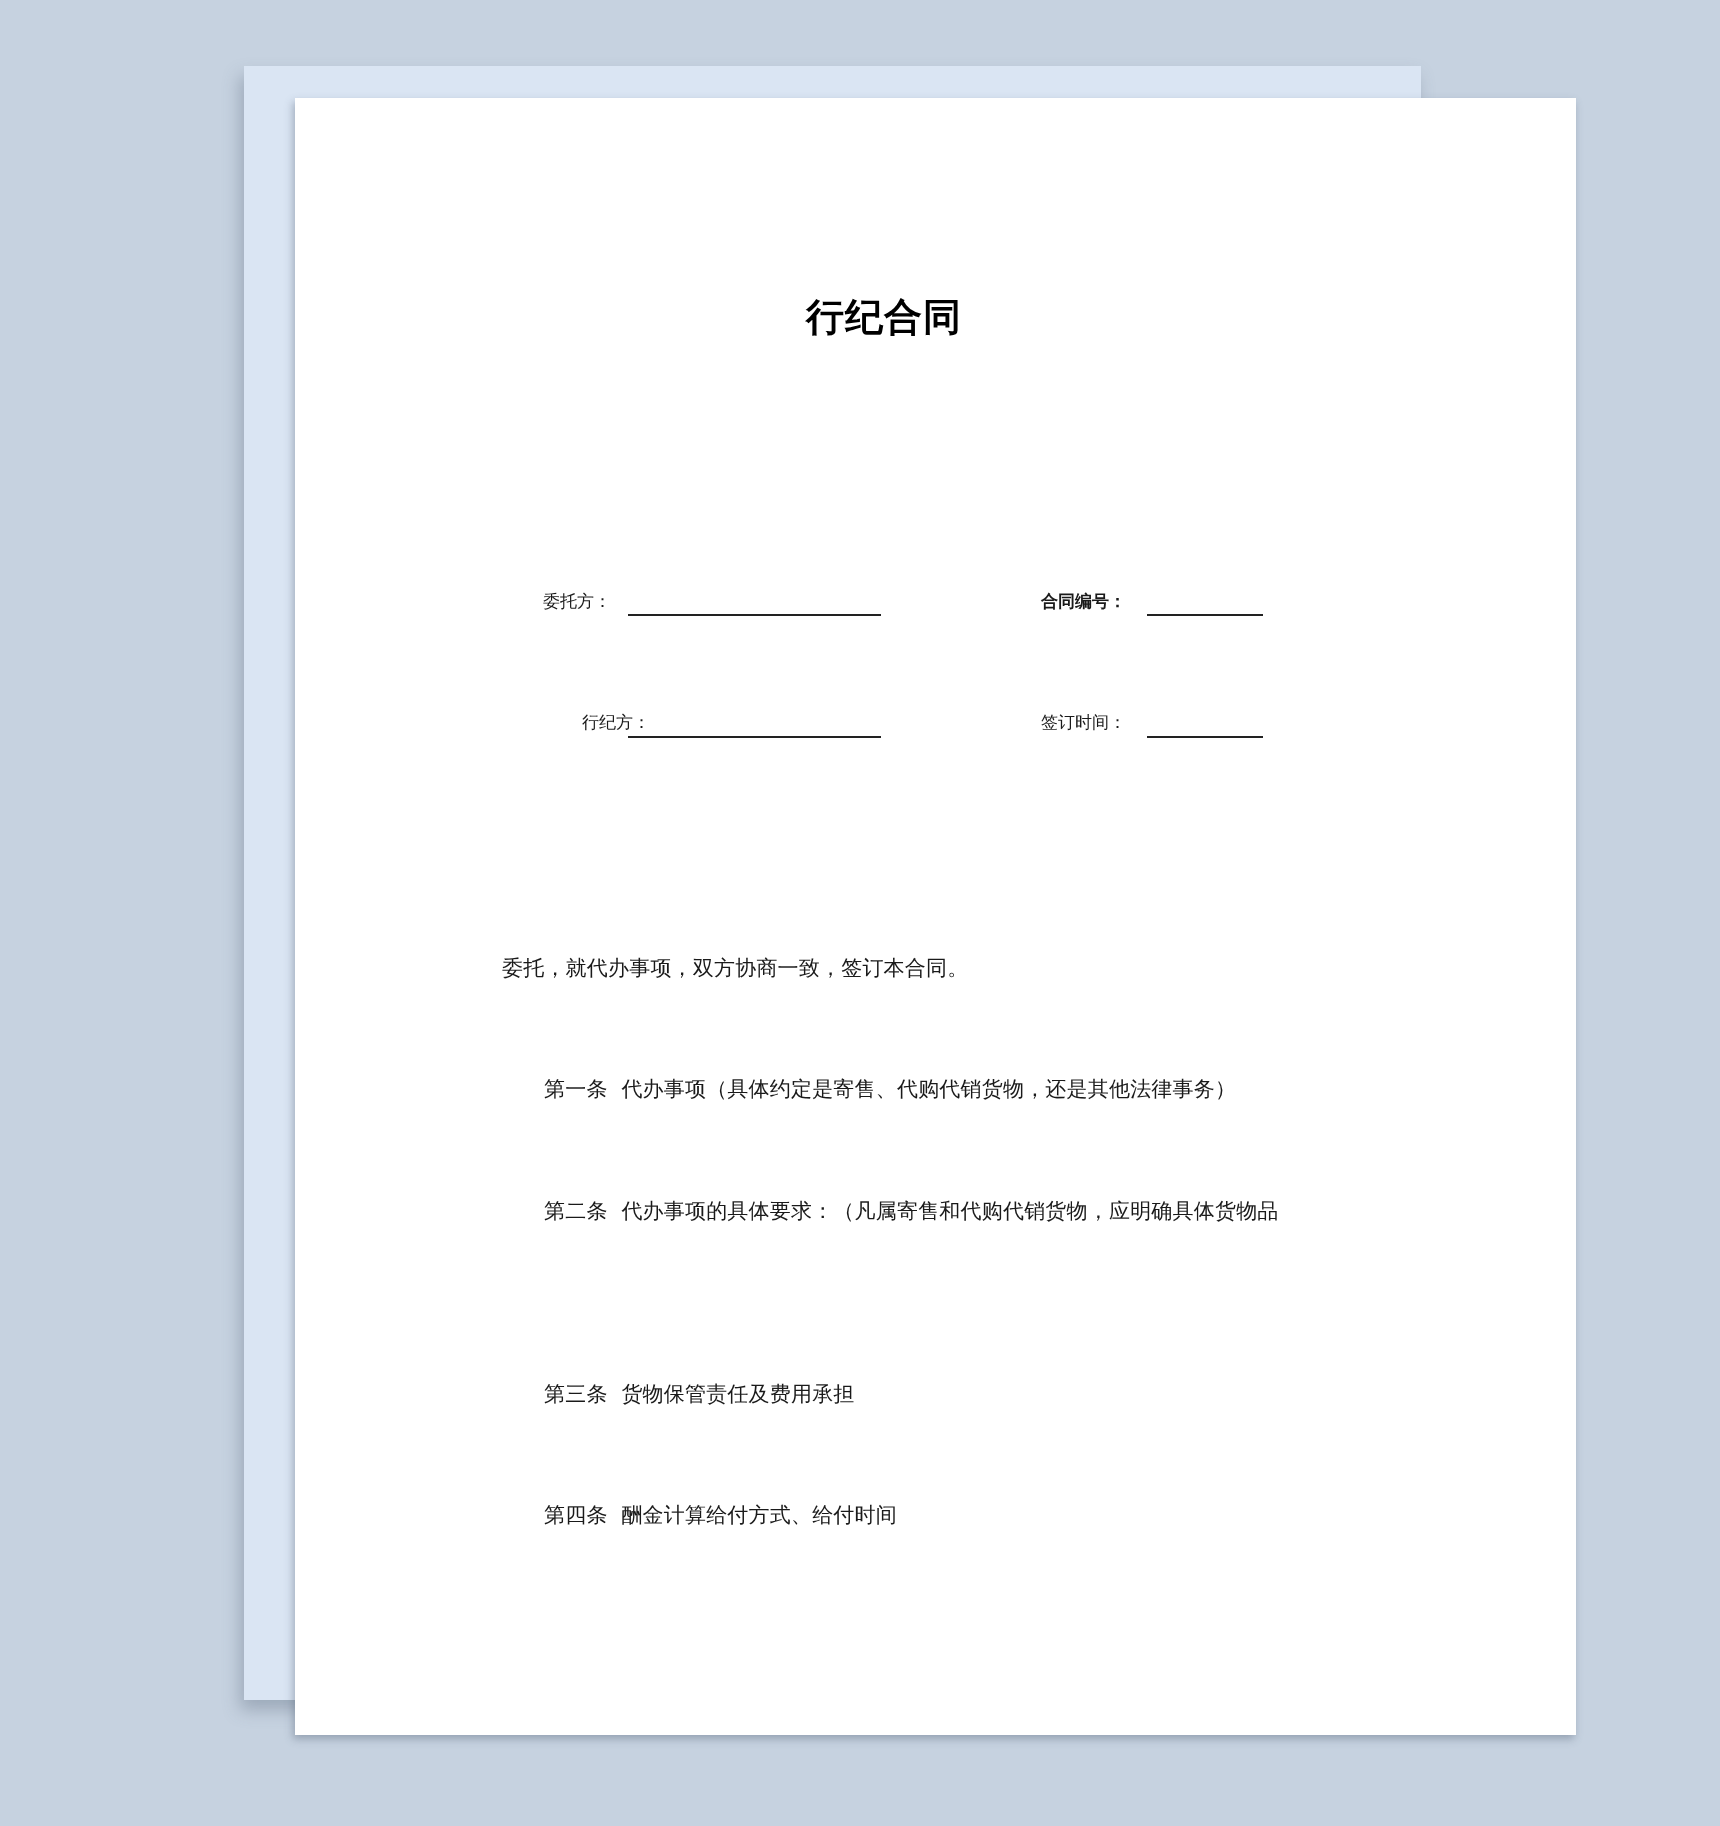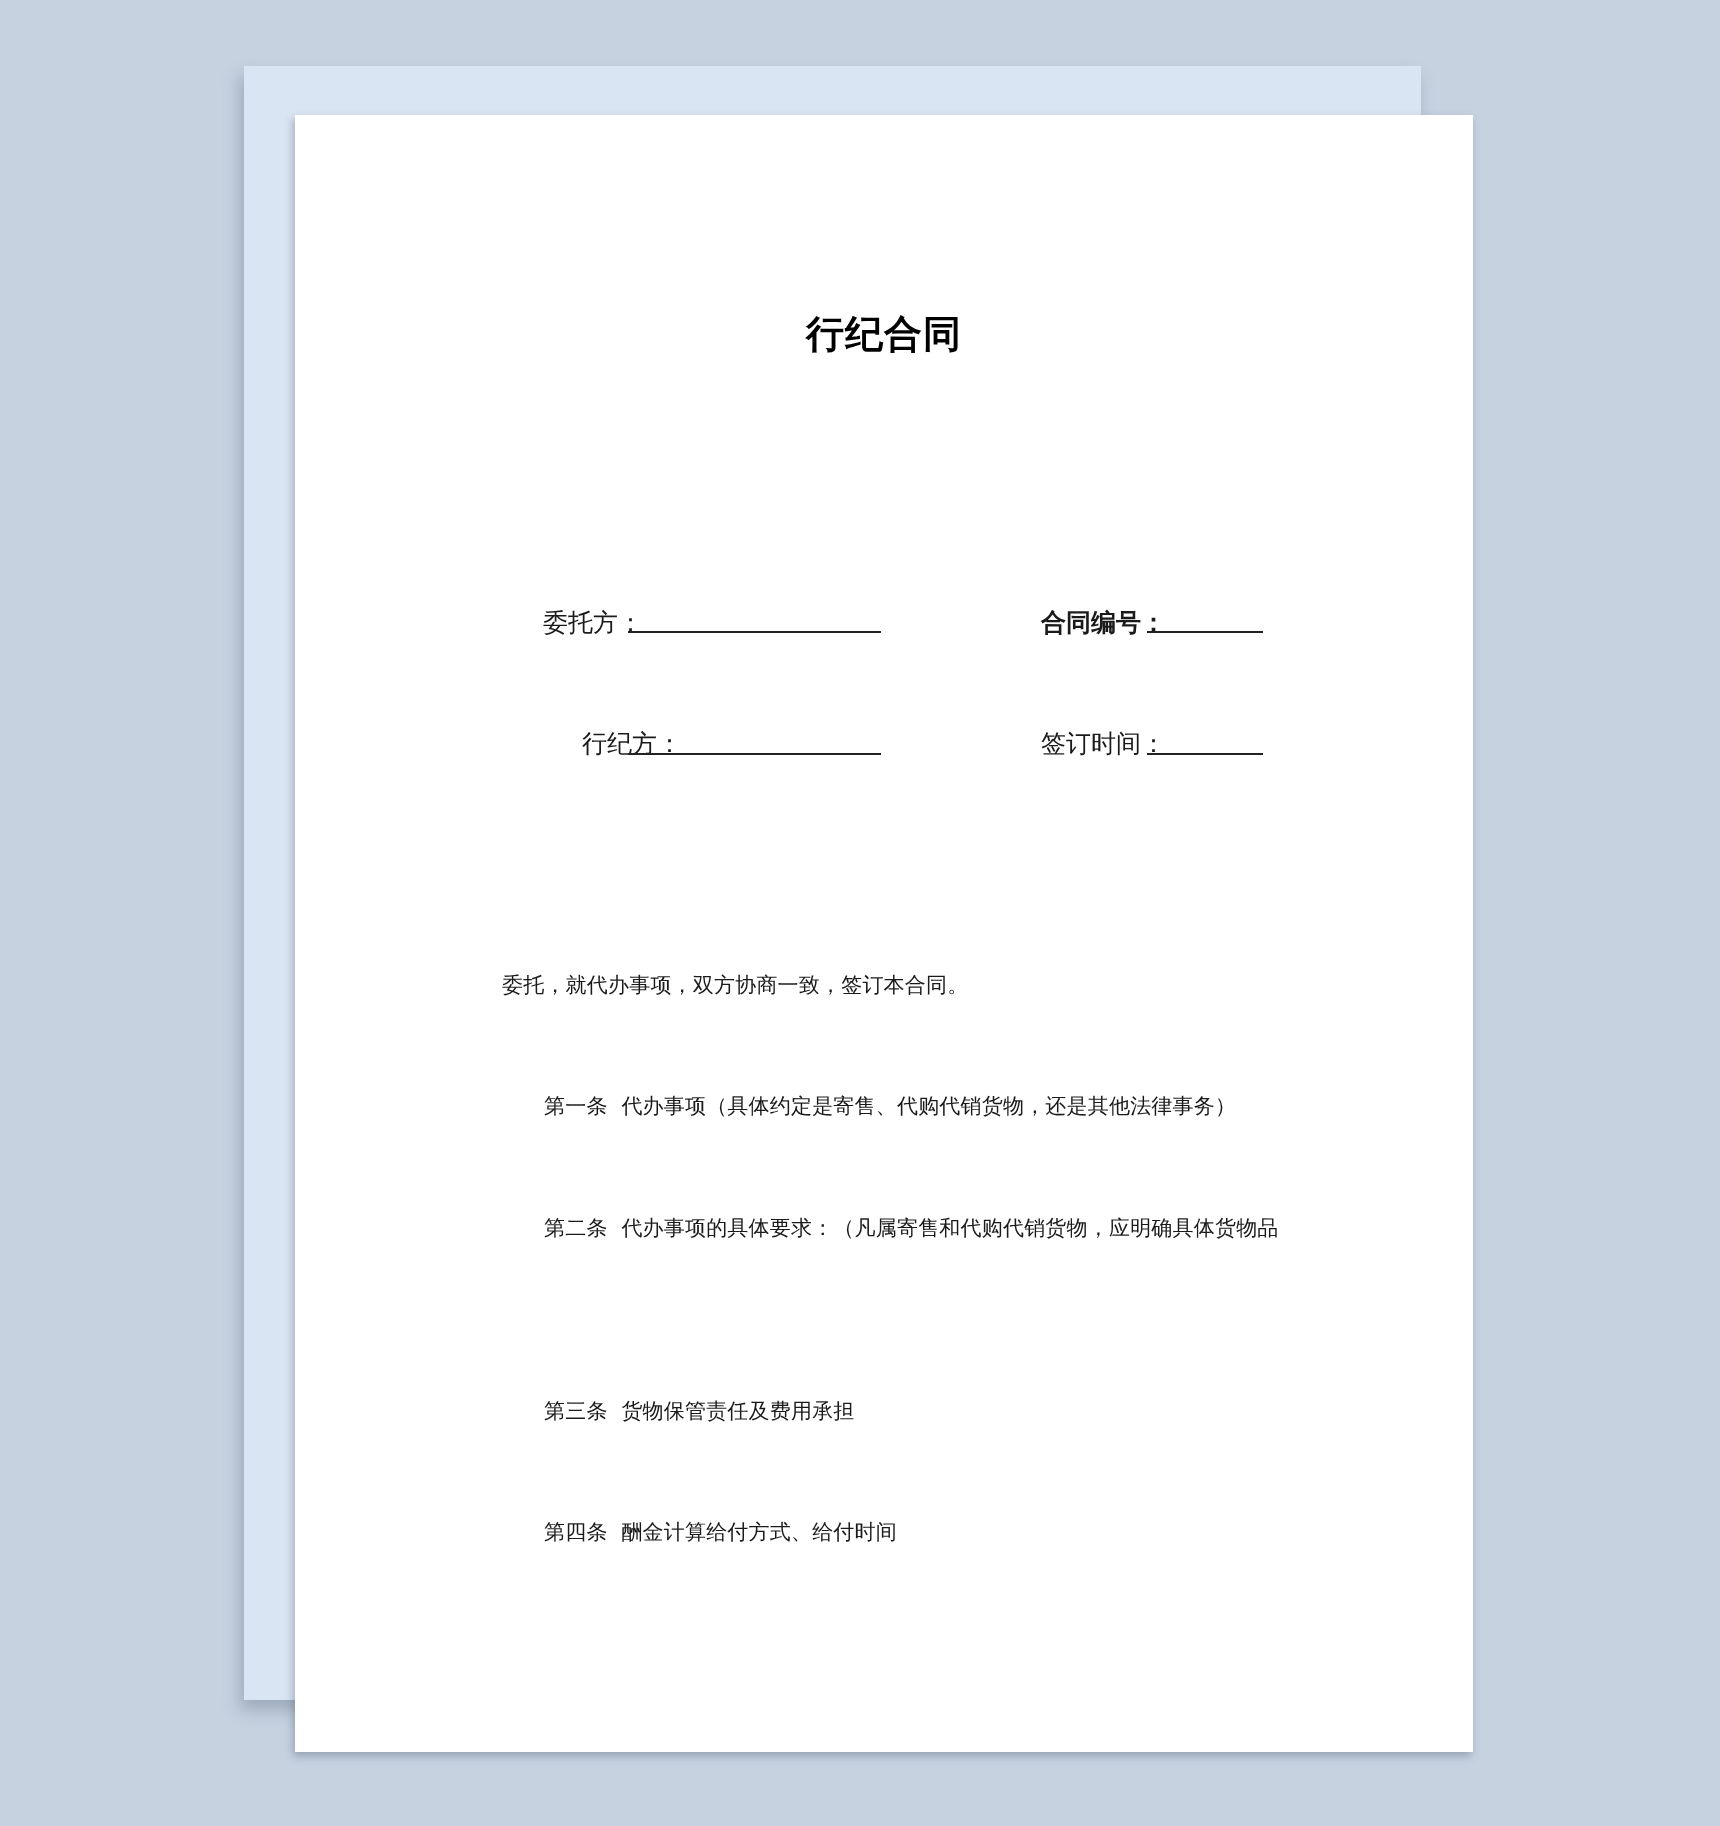--- a/index.html
+++ b/index.html
@@ -20,22 +20,22 @@
     left: 244px;
     top: 66px;
     width: 1177px;
     height: 1634px;
     background: #dae5f3;
     box-shadow: -4px 10px 16px rgba(80, 95, 115, 0.35);
   }
   .front-page {
     position: absolute;
     left: 295px;
-    top: 115px;
-    width: 1178px;
+    top: 98px;
+    width: 1281px;
     height: 1637px;
     background: #ffffff;
     box-shadow: -2px 4px 8px rgba(90, 105, 125, 0.45);
   }
   .abs {
     position: absolute;
     white-space: nowrap;
     line-height: 1;
   }
   .title {
@@ -43,21 +43,21 @@
     width: 1178px;
     text-align: center;
     top: 200px;
     font-family: "DejaVu Sans", "Liberation Sans", sans-serif;
     font-weight: bold;
     font-size: 38px;
     letter-spacing: 1px;
     color: #000;
   }
   .field-label {
-    font-size: 25px;
+    font-size: 17px;
   }
   .field-line {
     position: absolute;
     height: 0;
     border-top: 2px solid #222;
   }
   .body-text {
     font-size: 21px;
     letter-spacing: 0.2px;
   }

